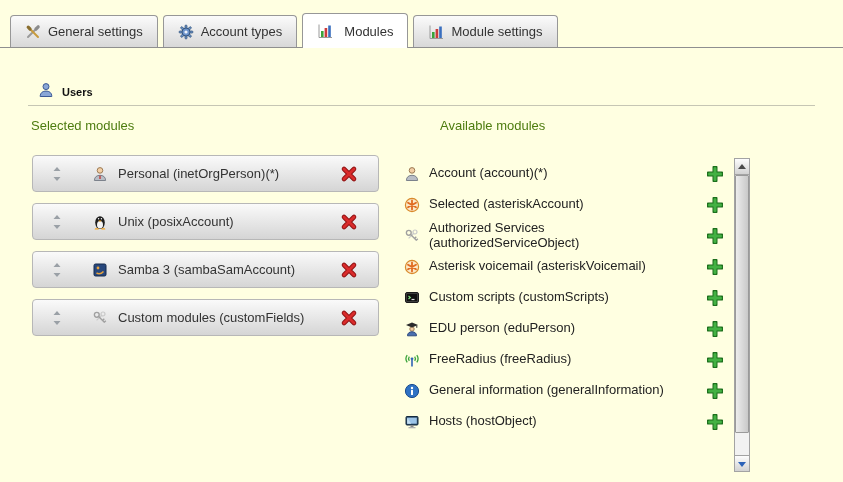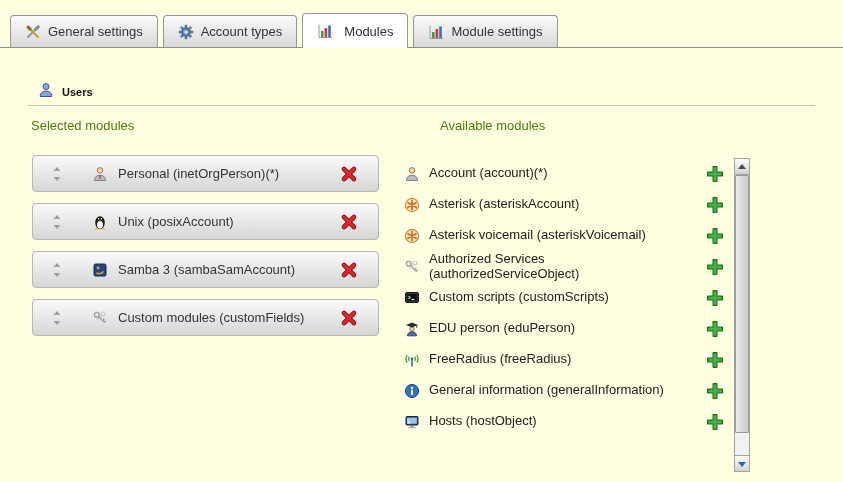--- a/index.html
+++ b/index.html
@@ -301,65 +301,65 @@
 
   <div class="av-row">
     <span class="mod-icon">
       <svg width="16" height="16" viewBox="0 0 16 16">
         <circle cx="8" cy="8" r="6.6" fill="#fbe9c8" stroke="#d98a2b" stroke-width="1.2"></circle>
         <g stroke="#e06a1f" stroke-width="1.8" stroke-linecap="round">
           <path d="M8 3.4v9.2M4 5.7l8 4.6M12 5.7l-8 4.6"></path>
         </g>
       </svg>
     </span>
-    <span class="av-label">Asterisk (asteriskAccount)</span>
+    <span class="av-label">Selected (asteriskAccount)</span>
+    <button class="add-btn">
+      <svg width="16" height="16" viewBox="0 0 16 16">
+          <g stroke-linecap="round" fill="none">
+        <path d="M8 1.5v13M1.5 8h13" stroke="#1d6f1d" stroke-width="5"></path>
+        <path d="M8 2.5v11M2.5 8h11" stroke="#43b143" stroke-width="3"></path>
+      </g>
+        </svg>
+    </button>
+  </div>
+
+  <div class="av-row">
+    <span class="mod-icon">
+      <svg width="16" height="16" viewBox="0 0 16 16">
+        <g stroke="#c9c9c9" fill="none" stroke-width="1.2">
+          <circle cx="11" cy="4" r="2"></circle>
+            <path d="M9.6 5.4l-5 5"></path>
+        </g>
+        <g stroke="#a0a0a0" fill="none" stroke-width="1.4">
+          <circle cx="4.8" cy="4.8" r="2.4"></circle>
+          <path d="M6.6 6.6l6 6M10.5 10.5l1.8-1.8M12.3 12.3l1.5-1.5"></path>
+        </g>
+      </svg>
+    </span>
+    <span class="av-label">Authorized Services (authorizedServiceObject)</span>
     <button class="add-btn">
       <svg width="16" height="16" viewBox="0 0 16 16">
           <g stroke-linecap="round" fill="none">
         <path d="M8 1.5v13M1.5 8h13" stroke="#1d6f1d" stroke-width="5"></path>
         <path d="M8 2.5v11M2.5 8h11" stroke="#43b143" stroke-width="3"></path>
       </g>
         </svg>
     </button>
   </div>
 
   <div class="av-row">
     <span class="mod-icon">
       <svg width="16" height="16" viewBox="0 0 16 16">
         <circle cx="8" cy="8" r="6.6" fill="#fbe9c8" stroke="#d98a2b" stroke-width="1.2"></circle>
         <g stroke="#e06a1f" stroke-width="1.8" stroke-linecap="round">
           <path d="M8 3.4v9.2M4 5.7l8 4.6M12 5.7l-8 4.6"></path>
         </g>
       </svg>
     </span>
     <span class="av-label">Asterisk voicemail (asteriskVoicemail)</span>
-    <button class="add-btn">
-      <svg width="16" height="16" viewBox="0 0 16 16">
-          <g stroke-linecap="round" fill="none">
-        <path d="M8 1.5v13M1.5 8h13" stroke="#1d6f1d" stroke-width="5"></path>
-        <path d="M8 2.5v11M2.5 8h11" stroke="#43b143" stroke-width="3"></path>
-      </g>
-        </svg>
-    </button>
-  </div>
-
-  <div class="av-row">
-    <span class="mod-icon">
-      <svg width="16" height="16" viewBox="0 0 16 16">
-        <g stroke="#c9c9c9" fill="none" stroke-width="1.2">
-          <circle cx="11" cy="4" r="2"></circle>
-            <path d="M9.6 5.4l-5 5"></path>
-        </g>
-        <g stroke="#a0a0a0" fill="none" stroke-width="1.4">
-          <circle cx="4.8" cy="4.8" r="2.4"></circle>
-          <path d="M6.6 6.6l6 6M10.5 10.5l1.8-1.8M12.3 12.3l1.5-1.5"></path>
-        </g>
-      </svg>
-    </span>
-    <span class="av-label">Authorized Services (authorizedServiceObject)</span>
     <button class="add-btn">
       <svg width="16" height="16" viewBox="0 0 16 16">
           <g stroke-linecap="round" fill="none">
         <path d="M8 1.5v13M1.5 8h13" stroke="#1d6f1d" stroke-width="5"></path>
         <path d="M8 2.5v11M2.5 8h11" stroke="#43b143" stroke-width="3"></path>
       </g>
         </svg>
     </button>
   </div>
 

